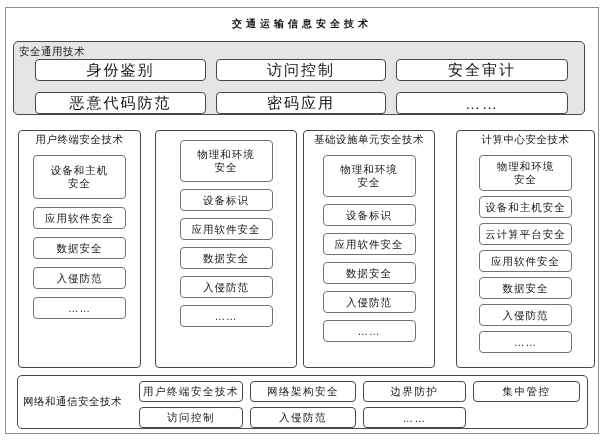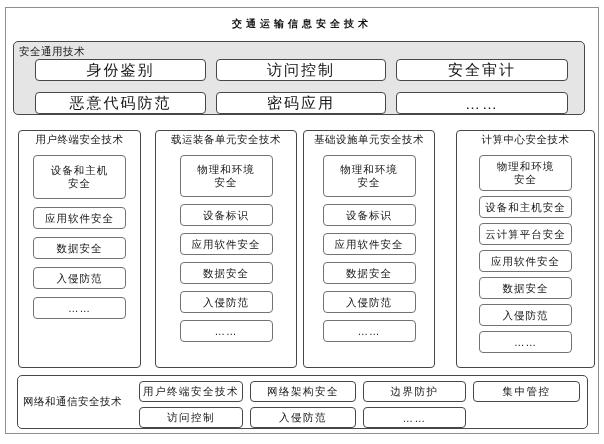--- a/index.html
+++ b/index.html
@@ -77,21 +77,20 @@
   <div class="item tall">设备和主机
 安全</div>
       <div class="item">应用软件安全</div>
       <div class="item">数据安全</div>
       <div class="item">入侵防范</div>
       <div class="item">……</div>
     </div>
 </div>
 
 <div class="col col2">
-  <div class="col-header">载运装备单元安全技术</div>
   <div class="col-items">
 
   <div class="item tall">物理和环境
 安全</div>
       <div class="item">设备标识</div>
       <div class="item">应用软件安全</div>
       <div class="item">数据安全</div>
       <div class="item">入侵防范</div>
       <div class="item">……</div>
     </div>

